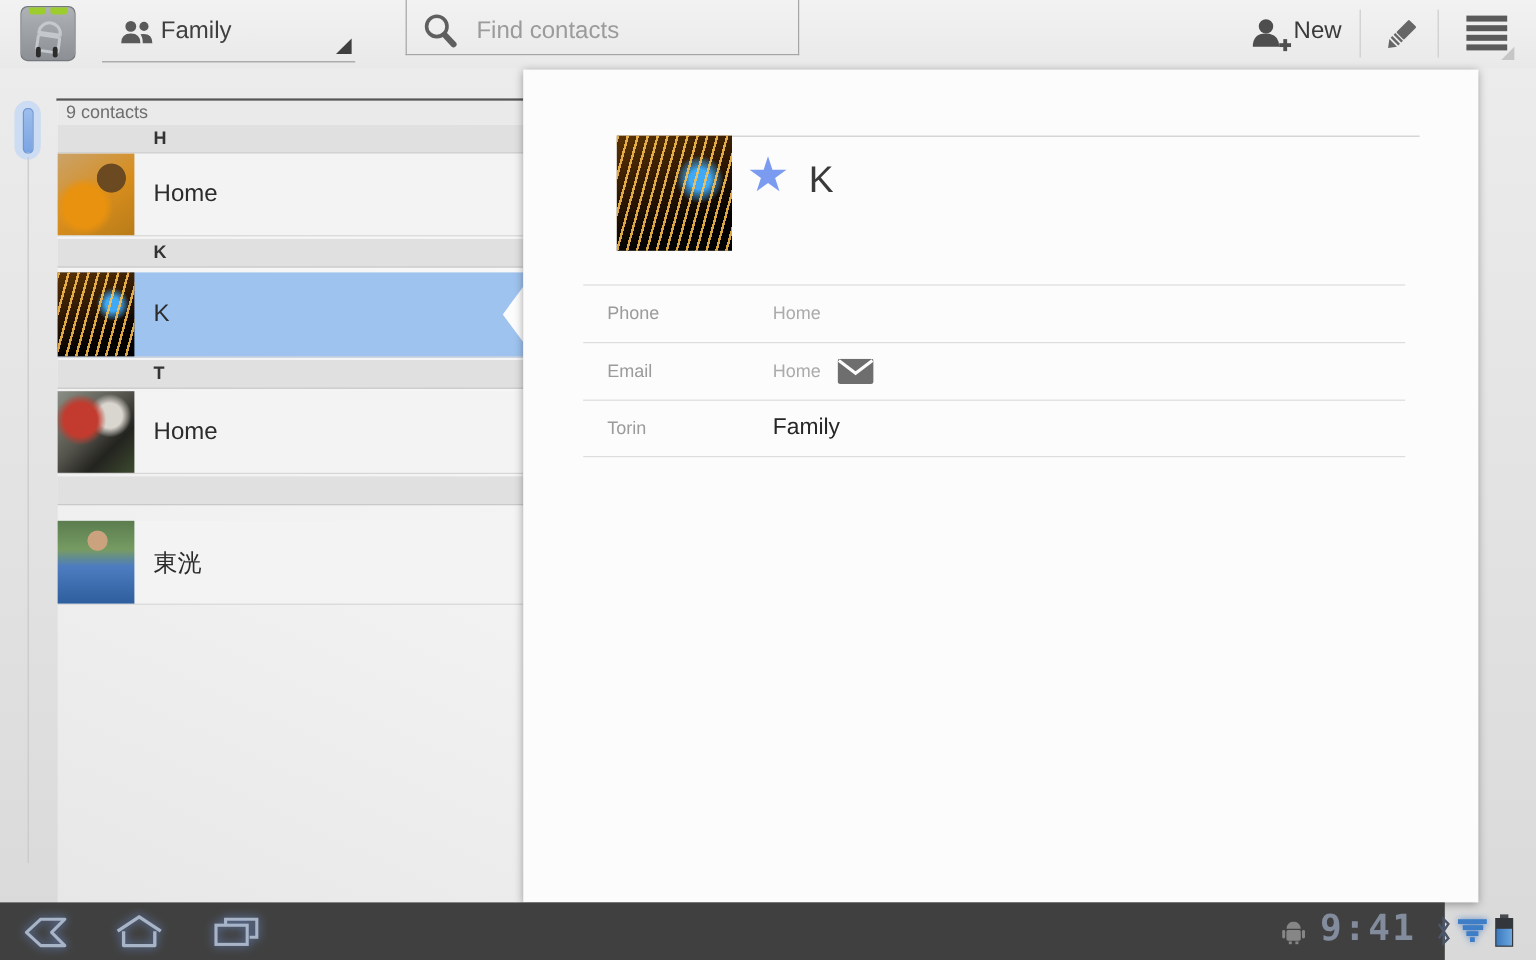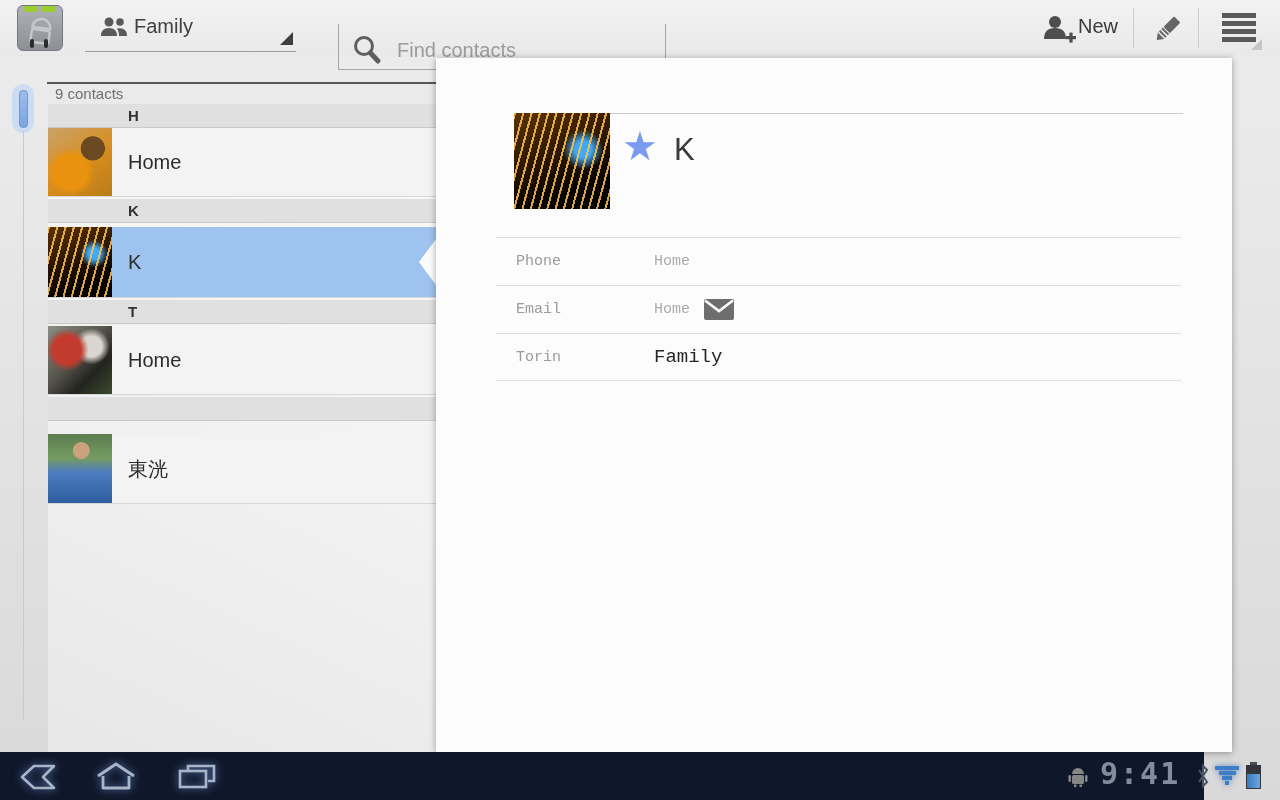--- a/index.html
+++ b/index.html
@@ -18,21 +18,21 @@
   .app-icon .tab1 { left:6px; width:14px; }
   .app-icon .tab2 { left:24px; width:14px; }
   .app-icon svg { position:absolute; left:4px; top:6px; }
   .app-icon .clip { position:absolute; bottom:2px; width:4px; height:9px; background:#2b2b2b; border-radius:2px; }
   .spinner { left:85px; top:0; width:211px; height:52px; border-bottom:1px solid #9e9e9e; }
   .spinner-label { position:absolute; left:49px; top:15px; font-size:20px; color:#3f3f3f; }
   .spinner-caret { position:absolute; right:3px; bottom:6px; width:0; height:0;
                    border-left:13px solid transparent; border-bottom:13px solid #3f3f3f; }
   .group-icon { position:absolute; left:15px; top:16px; }
   .search-zone { left:338px; top:0; width:328px; height:46px;
-                 border-left:1px solid #a5a5a5; border-right:1px solid #a5a5a5; border-bottom:1px solid #a5a5a5;margin-top:24px; }
+                 border-left:1px solid #a5a5a5; border-right:1px solid #a5a5a5; border-bottom:1px solid #a5a5a5; }
   .search-zone .mag { position:absolute; left:11px; top:9px; }
   .search-placeholder { position:absolute; left:58px; top:15px; font-size:20px; color:#9b9b9b; }
   .new-btn { left:1030px; top:0; width:98px; height:56px; cursor:pointer; }
   .new-btn svg { position:absolute; left:12px; top:15px; }
   .new-label { position:absolute; left:48px; top:15px; font-size:20px; color:#3a3a3a; }
   .ab-divider { top:8px; width:1px; height:40px; background:#cdcdcd; }
   .edit-btn { left:1140px; top:8px; width:52px; height:40px; }
   .edit-btn svg { position:absolute; left:11px; top:5px; }
   .menu-btn { left:1212px; top:8px; width:56px; height:42px; }
   .menu-bars { position:absolute; left:10px; top:5px; width:34px; }
@@ -75,30 +75,30 @@
   .photo-lifevest { background:radial-gradient(circle at 52% 24%, #caa27e 0 13%, transparent 14%),
                     linear-gradient(#5b7d4f 0%,#769b62 35%,#4d7cc0 55%,#2f5e9e 100%); }
 
   
   .detail-card { left:436px; top:58px; width:796px; height:694px; background:#fcfcfc;
                  box-shadow:0 1px 7px rgba(0,0,0,.35); }
   .d-photo { left:78px; top:55px; width:96px; height:96px; }
   .d-topline { left:174px; top:55px; width:573px; height:1px; background:#ccc; }
   .d-star { left:186px; top:66px; font-size:40px; line-height:44px; color:#7b9bf0; }
   .d-name { left:238px; top:74px; font-size:31px; color:#3a3a3a; }
-  .d-rows { left:60px; top:179px; width:685px;font-family:Liberation Mono, monospace; }
+  .d-rows { left:50px; top:179px; width:685px; }
   .d-row { display:flex; align-items:center; height:48px; border-top:1px solid #ddd; position:relative; }
   .d-row:last-child { border-bottom:1px solid #ddd; }
   .d-label { width:158px; padding-left:20px; font-size:15px; color:#9b9b9b; }
   .d-value { flex:1; font-size:19px; color:#262626; }
   .d-type { font-size:15px; color:#ababab; margin-right:14px; }
   .d-mail { width:30px; height:21px; margin-right:2px; }
 
   
-  .system-bar { left:0; top:752px; width:1204px; height:48px; background:#0f172a;text-align:center; }
+  .system-bar { left:0; top:752px; width:1204px; height:48px; background:#404040;text-align:center; }
   .nav-ico { filter:drop-shadow(0 0 4px rgba(110,145,210,.9)); }
   .nav-back { left:18px; top:12px; } .nav-home { left:96px; top:10px; } .nav-recent { left:176px; top:11px; }
   .sb-robot { left:1066px; top:16px; }
   .sb-time { left:1100px; top:4px; font-family:"DejaVu Sans Mono", monospace; font-weight:bold;
              font-size:30px; color:#828c9c; letter-spacing:2px; }
   .sb-bt { left:1196px; top:11px; }
   .sb-wifi { left:1214px; top:14px; width:26px; display:flex; flex-direction:column; align-items:center;
              filter:drop-shadow(0 0 3px rgba(70,120,190,.8)); }
   .sb-wifi div { background:#3e7ec6; height:4px; margin-bottom:1px; }
   .sb-batt { left:1246px; top:10px; width:15px; height:27px; }

